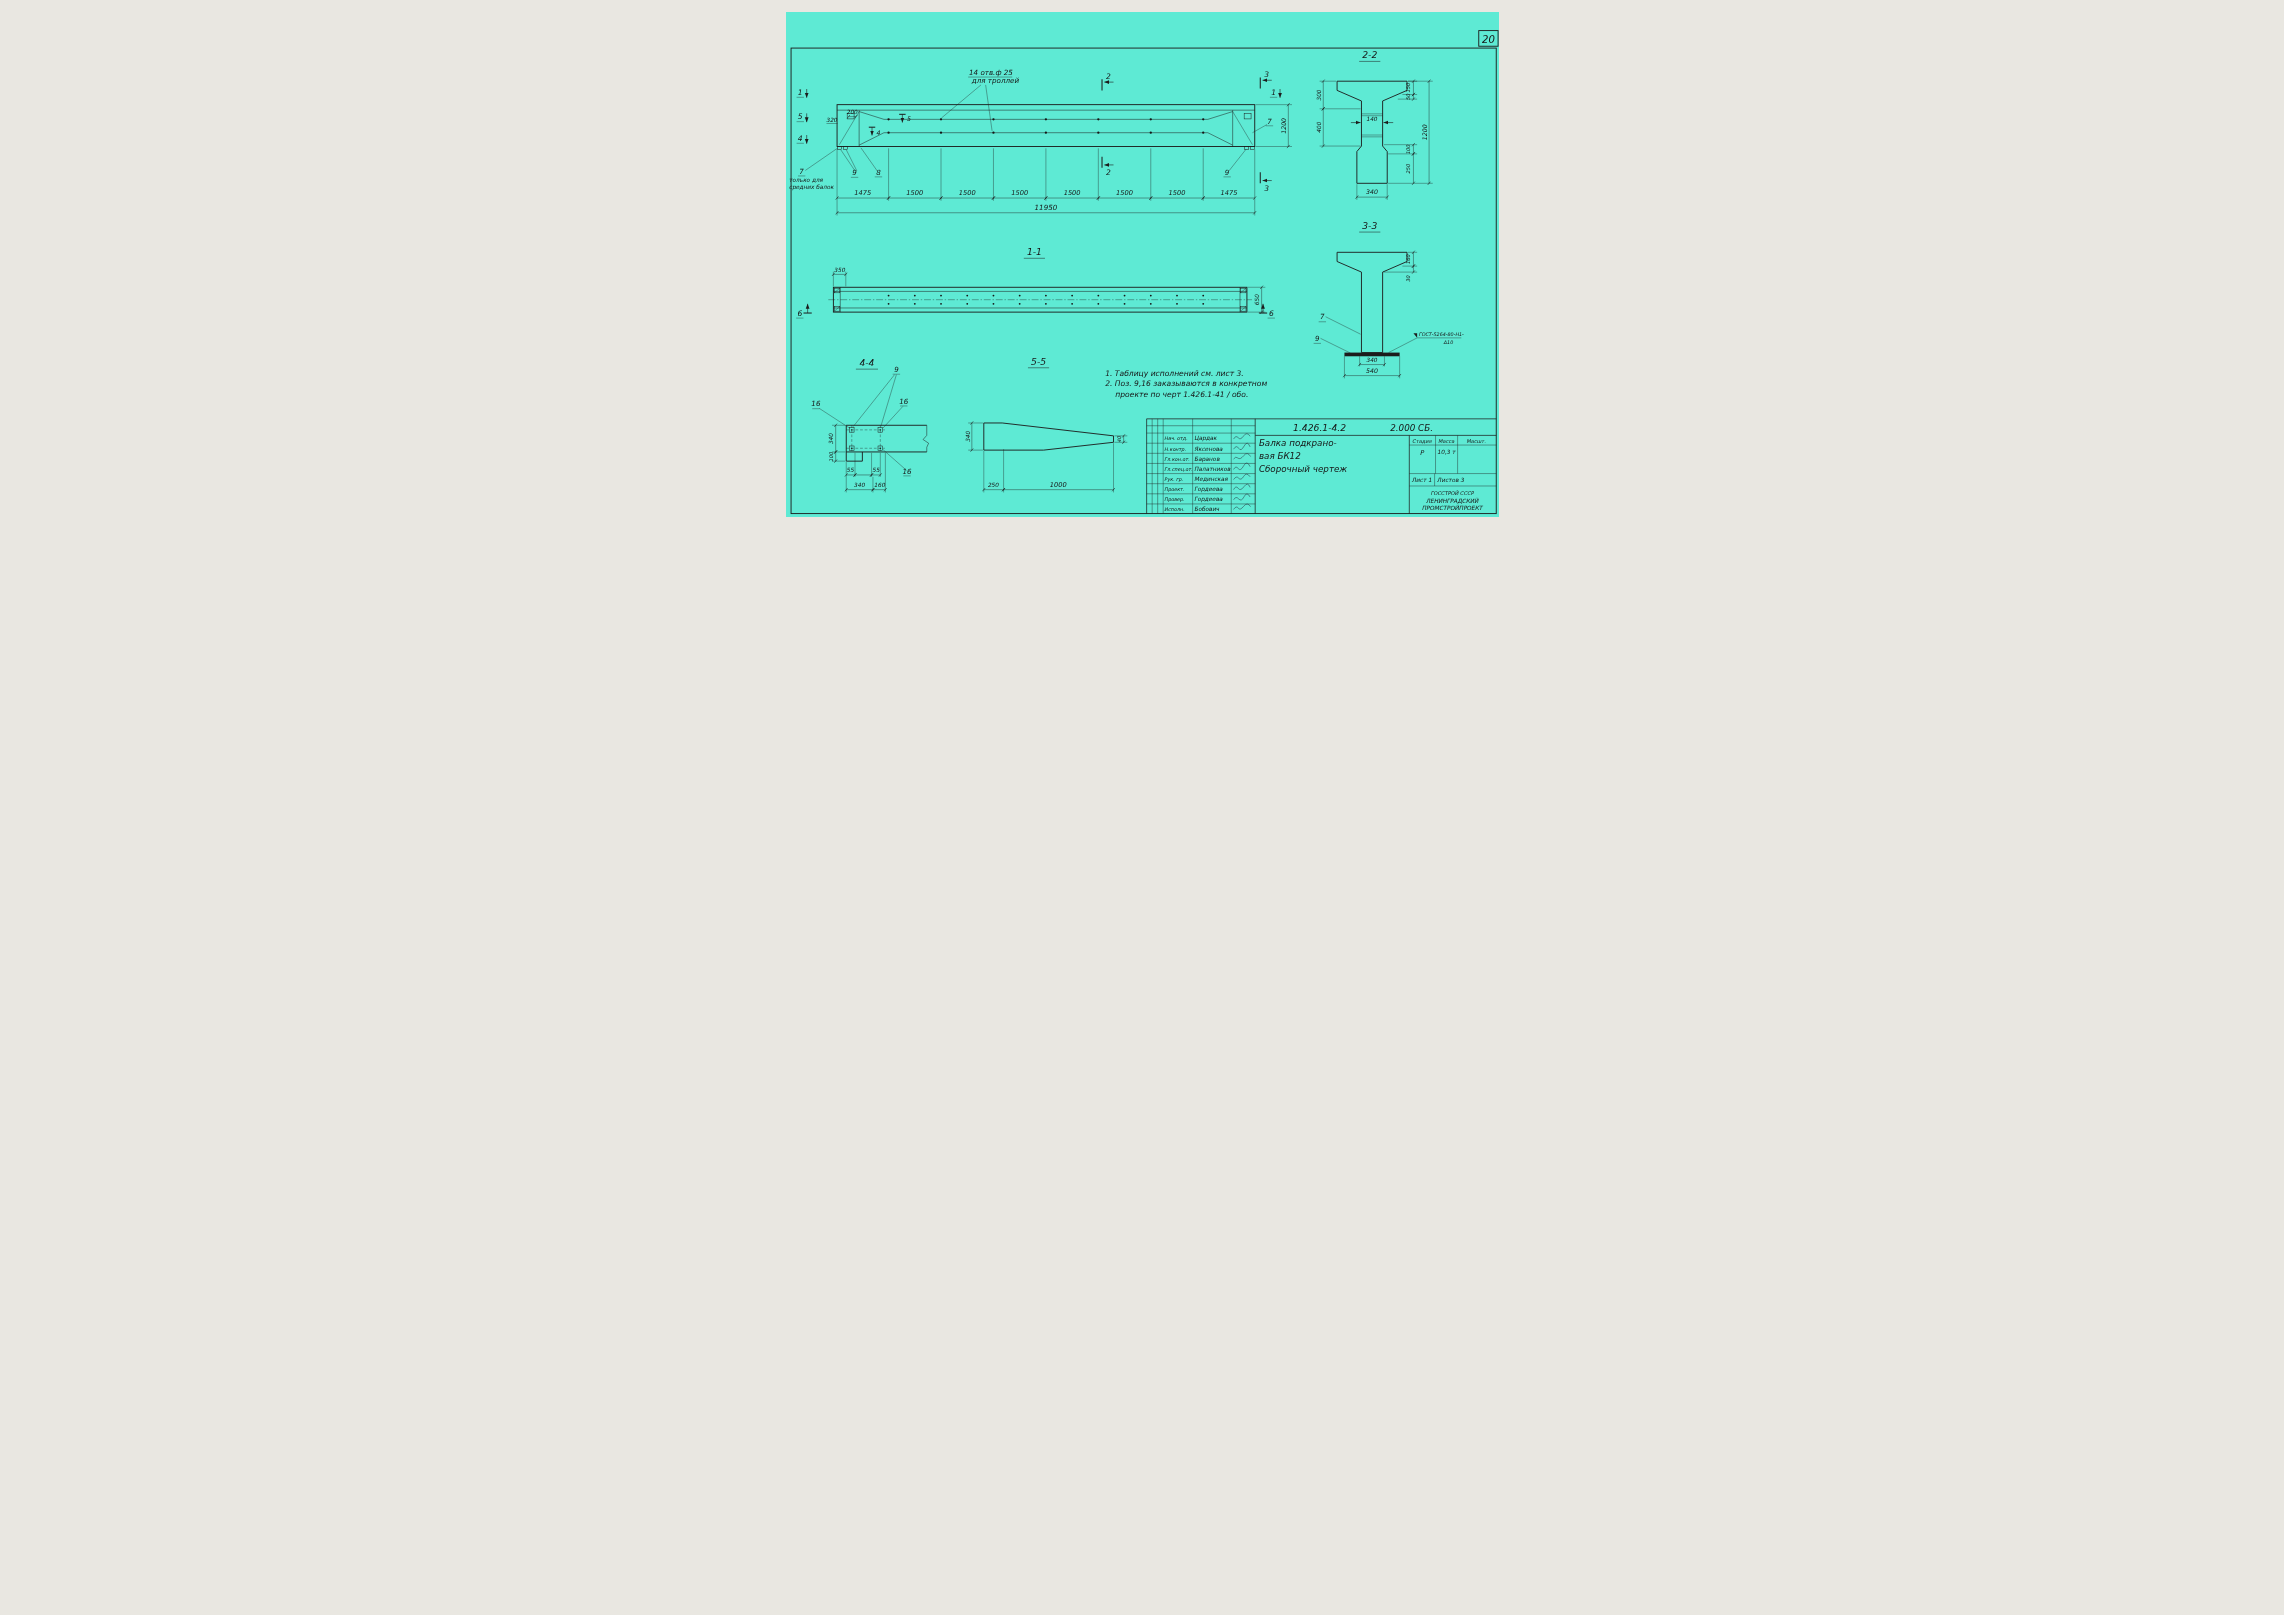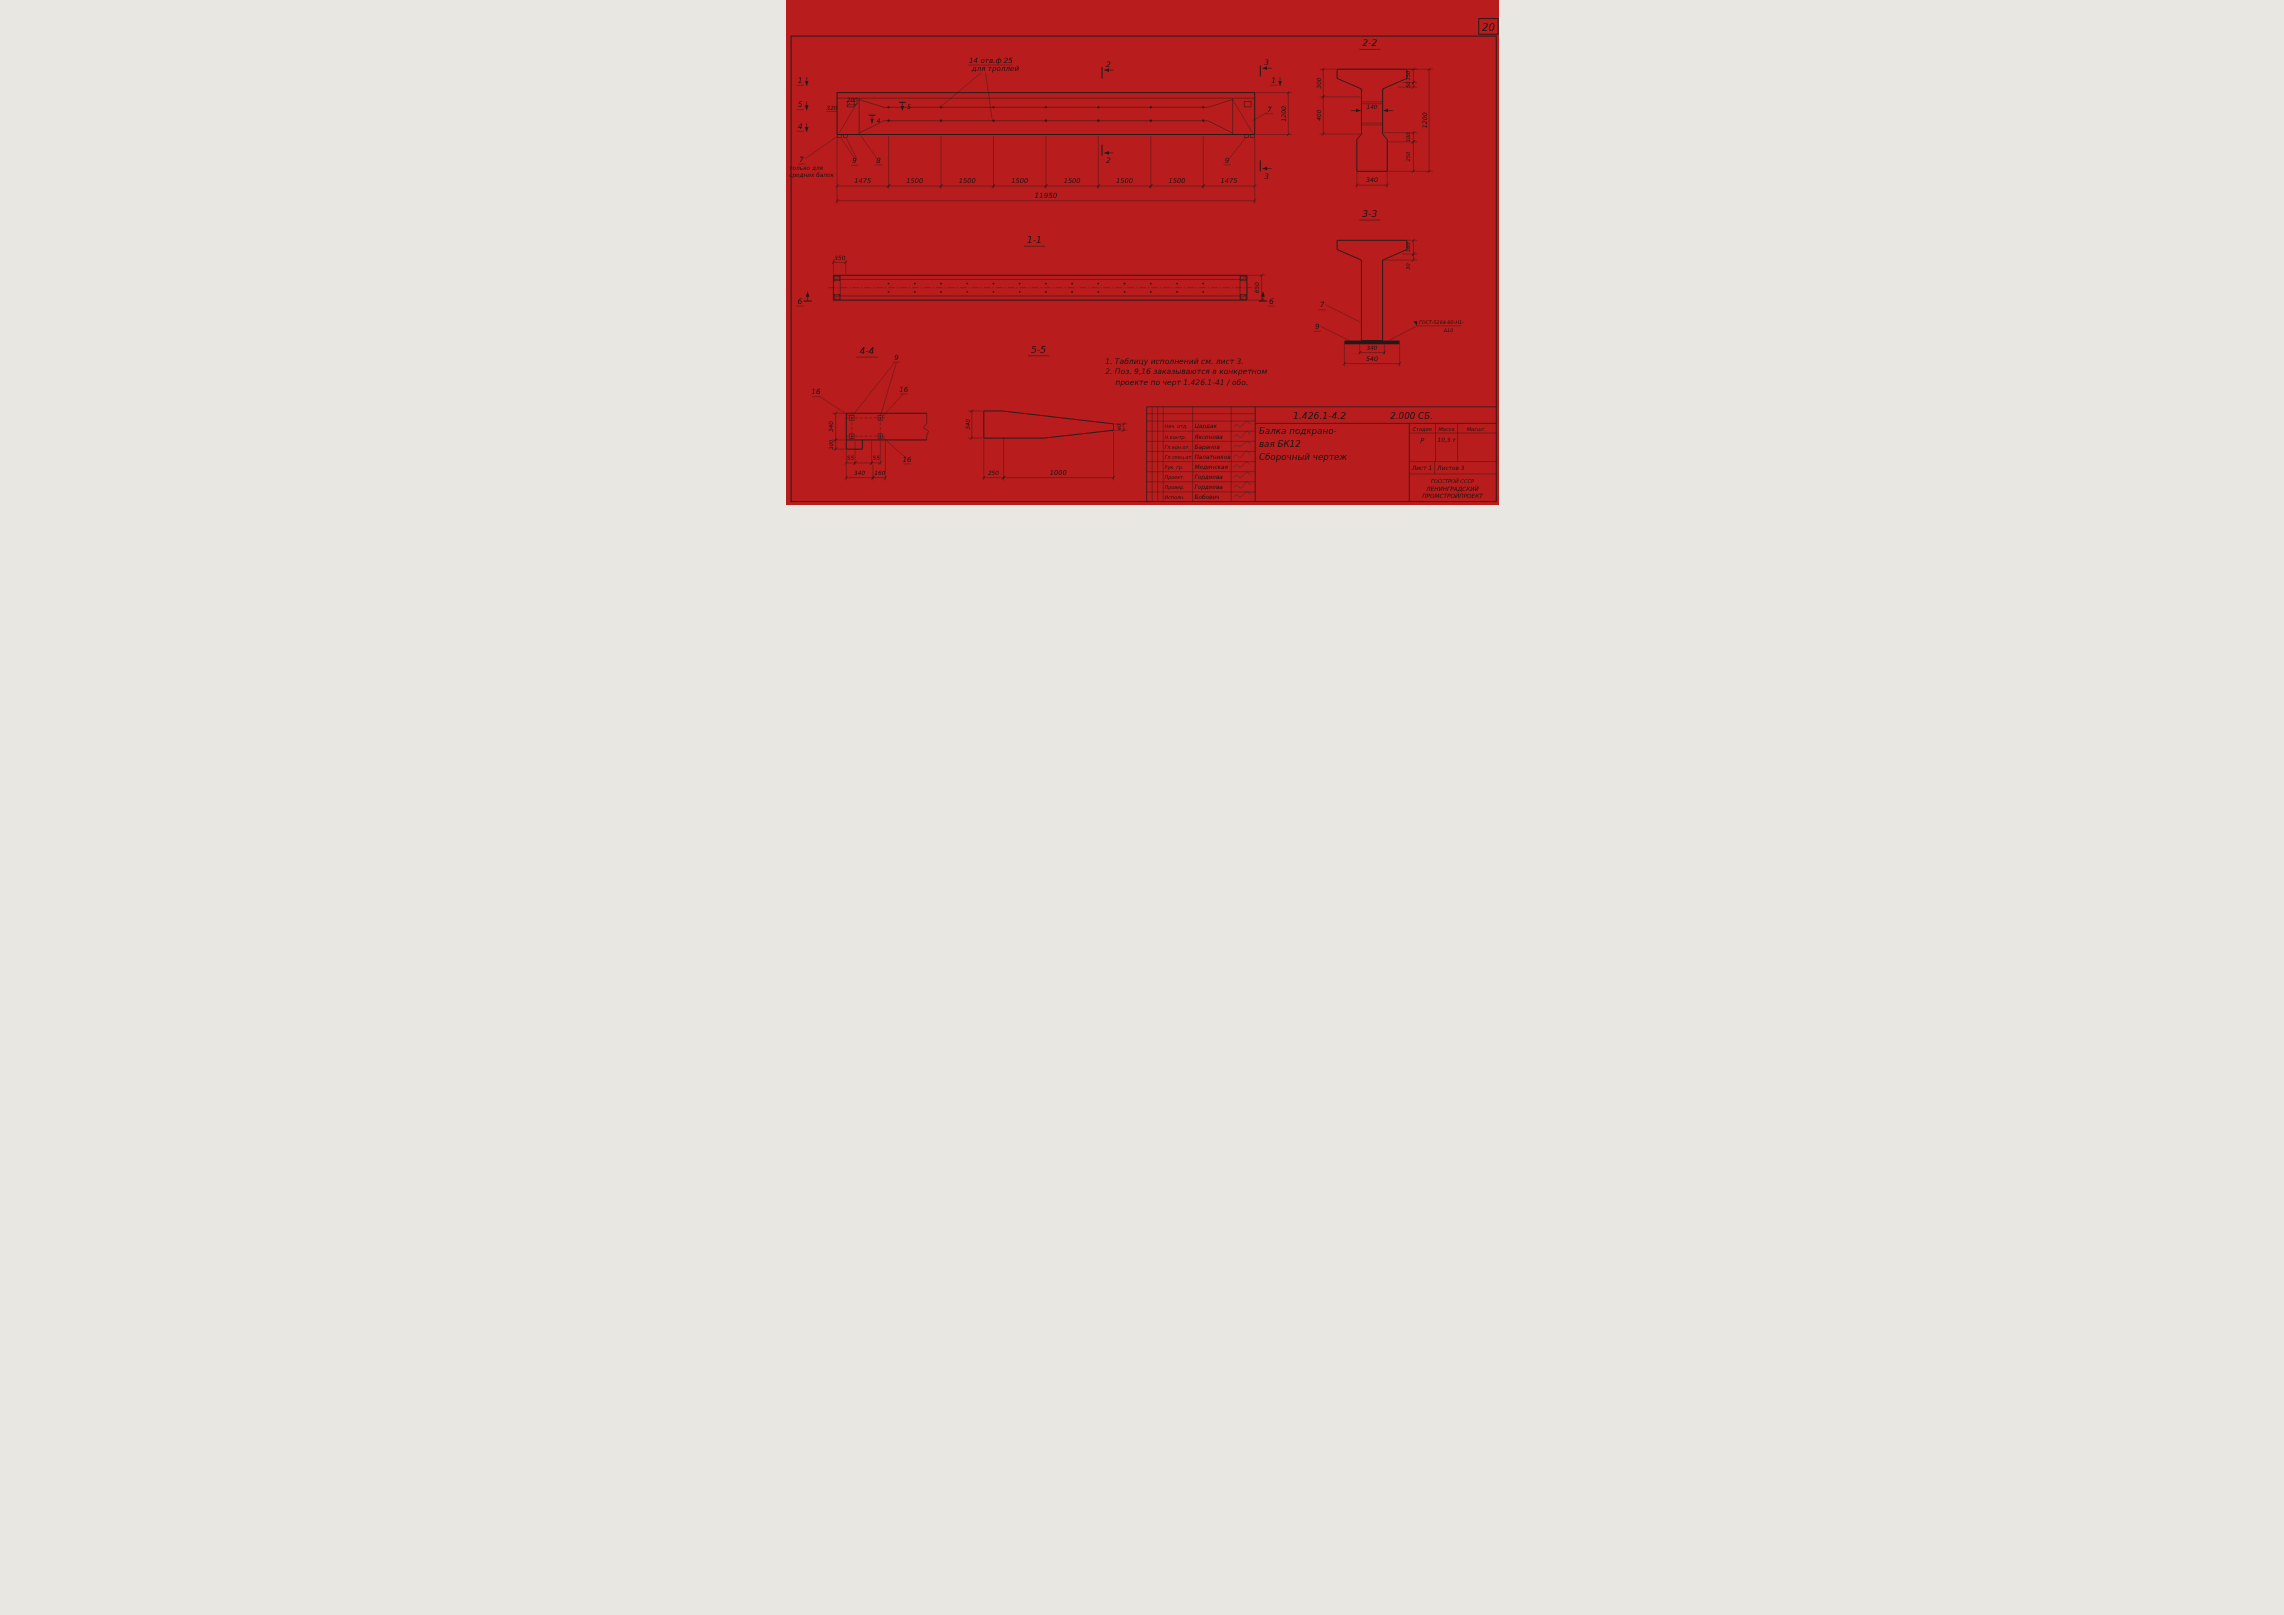--- a/index.html
+++ b/index.html
@@ -1,16 +1,16 @@
 <!DOCTYPE html>
 <html style="font-size:7.4px"><head>
 <meta charset="utf-8">
 <style>
   html,body{margin:0;padding:0;background:#e9e7e1;}
-  .sheet{width:713px;height:505px;margin:0 auto;background:#b91c1c;position:relative;}
+  .sheet{width:713px;height:505px;margin:12px auto;background:#5eead4;position:relative;}
   svg{display:block;}
   svg text{font-family:"DejaVu Sans",sans-serif;font-style:italic;fill:#161616;}
   .t10{font-size:10.5px}.t11{font-size:11px}.t12{font-size:12.5px}.t13{font-size:13.5px}
   .t14{font-size:14.5px}.t15{font-size:15.5px}.t16{font-size:16.5px}.t19{font-size:19px}
   .t20{font-size:20px}.t22{font-size:22px}
   .mid{text-anchor:middle}
   .ol{stroke:#1c1c1c;stroke-width:2;fill:none}
   .ln{stroke:#1c1c1c;stroke-width:1.1;fill:none}
   .thin{stroke:#1c1c1c;stroke-width:0.8;fill:none}
   .dash{stroke:#1c1c1c;stroke-width:0.8;fill:none;stroke-dasharray:6 4}

